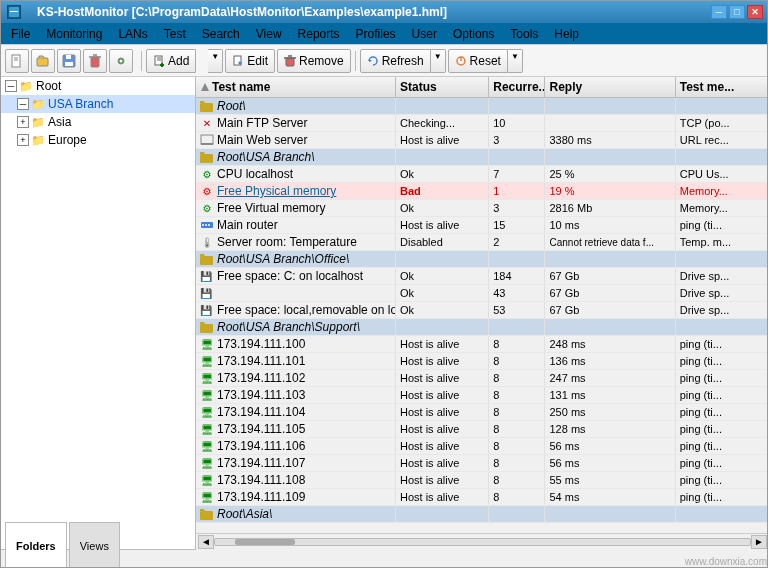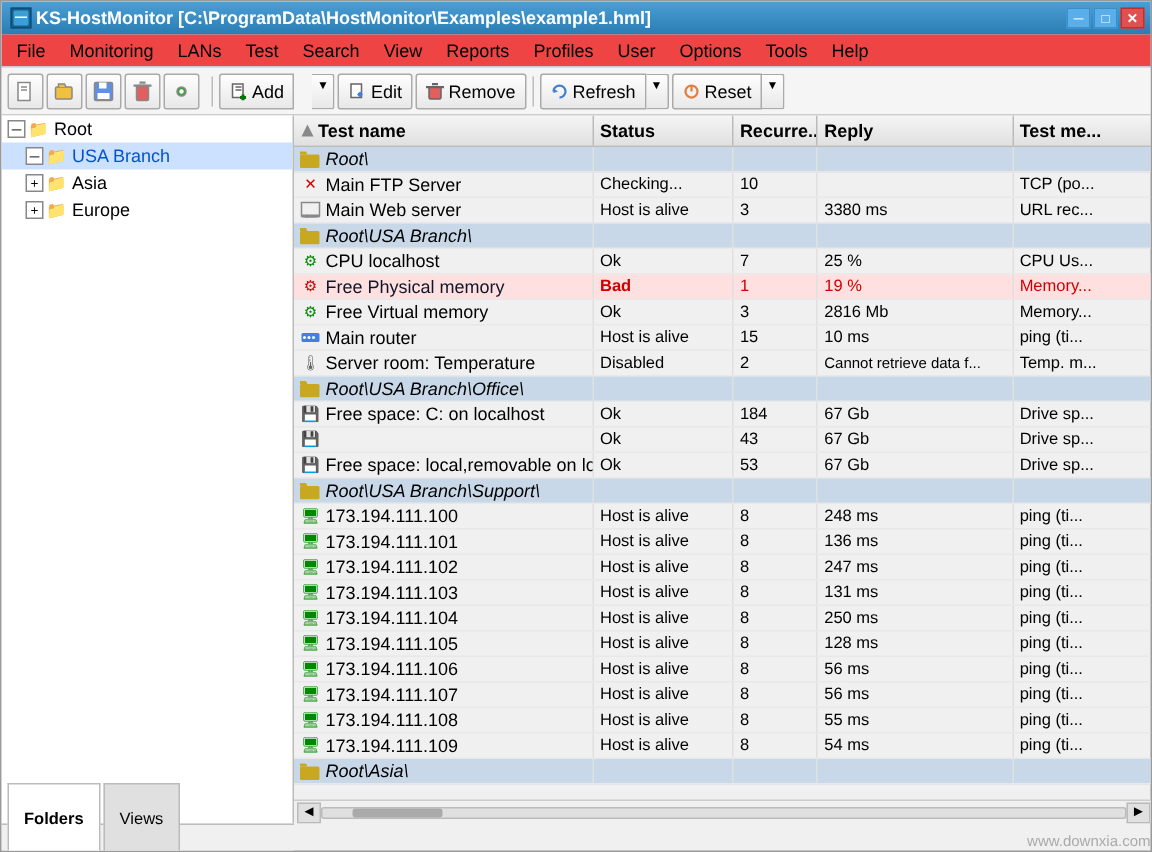--- a/index.html
+++ b/index.html
@@ -1,27 +1,27 @@
 <!DOCTYPE html>
 <html><head>
   <meta charset="utf-8">
   <style>
     * { box-sizing: border-box; margin: 0; padding: 0; font-family: 'Segoe UI', Tahoma, Arial, sans-serif; font-size: 12px; }
     body { width: 768px; height: 568px; overflow: hidden; background: #f0f0f0; border: 1px solid #999; }
     
     
     .title-bar { height: 22px; background: linear-gradient(to bottom, #4a9fd4, #2a7db4); display: flex; align-items: center; justify-content: space-between; padding: 0 6px; color: white; font-size: 11px; font-weight: bold; }
-    .title-bar-left { display: flex; align-items: center; gap: 3px; }
+    .title-bar-left { display: flex; align-items: center; gap: 16px; }
     .title-bar-icon { width: 14px; height: 14px; background: #1a5f8a; border: 1px solid #0a4f7a; display: flex; align-items: center; justify-content: center; font-size: 8px; color: white; }
     .title-bar-controls { display: flex; gap: 2px; }
     .title-btn { width: 16px; height: 14px; background: #5aafea; border: 1px solid #3a8fca; color: white; font-size: 9px; display: flex; align-items: center; justify-content: center; cursor: pointer; }
     .title-btn.close { background: #e05050; border-color: #c03030; }
     
     
-    .menu-bar { height: 22px; background: #ef4444; display: flex; align-items: center; padding: 0 2px; border-bottom: 1px solid #ccc; }
+    .menu-bar { height: 22px; background: #0369a1; display: flex; align-items: center; padding: 0 2px; border-bottom: 1px solid #ccc; }
     .menu-item { padding: 2px 8px; cursor: pointer; font-size: 12px; color: #000; }
     
     
     .toolbar { height: 32px; background: #f5f5f5; border-bottom: 1px solid #ccc; display: flex; align-items: center; padding: 2px 4px; gap: 2px; }
     .toolbar-btn { display: flex; align-items: center; gap: 3px; padding: 2px 6px; background: linear-gradient(to bottom, #fefefe, #e8e8e8); border: 1px solid #aaa; cursor: pointer; height: 24px; font-size: 11px; border-radius: 2px; }
     .toolbar-sep { width: 1px; height: 20px; background: #bbb; margin: 0 2px; }
     .toolbar-btn-arrow { padding: 2px 3px; background: linear-gradient(to bottom, #fefefe, #e8e8e8); border: 1px solid #aaa; border-left: none; cursor: pointer; height: 24px; font-size: 8px; border-radius: 0 2px 2px 0; }
     .toolbar-btn-main { border-radius: 2px 0 0 2px; }
     
     
@@ -331,21 +331,21 @@
           </div>
           <div class="td col-status">Ok</div>
           <div class="td col-recur">7</div>
           <div class="td col-reply">25 %</div>
           <div class="td col-testme">CPU Us...</div>
         </div>
 
         <div class="tr error-row">
           <div class="td col-name" style="color:#cc0000;">
             <span class="row-icon icon-red">⚙</span>
-            <span style="color:#0f172a;">Free Physical memory</span>
+            <span style="color:#0369a1;text-decoration:underline;">Free Physical memory</span>
           </div>
           <div class="td col-status status-bad">Bad</div>
           <div class="td col-recur red-text">1</div>
           <div class="td col-reply red-text">19 %</div>
           <div class="td col-testme red-text">Memory...</div>
         </div>
 
         <div class="tr">
           <div class="td col-name">
             <span class="row-icon icon-green">⚙</span>

